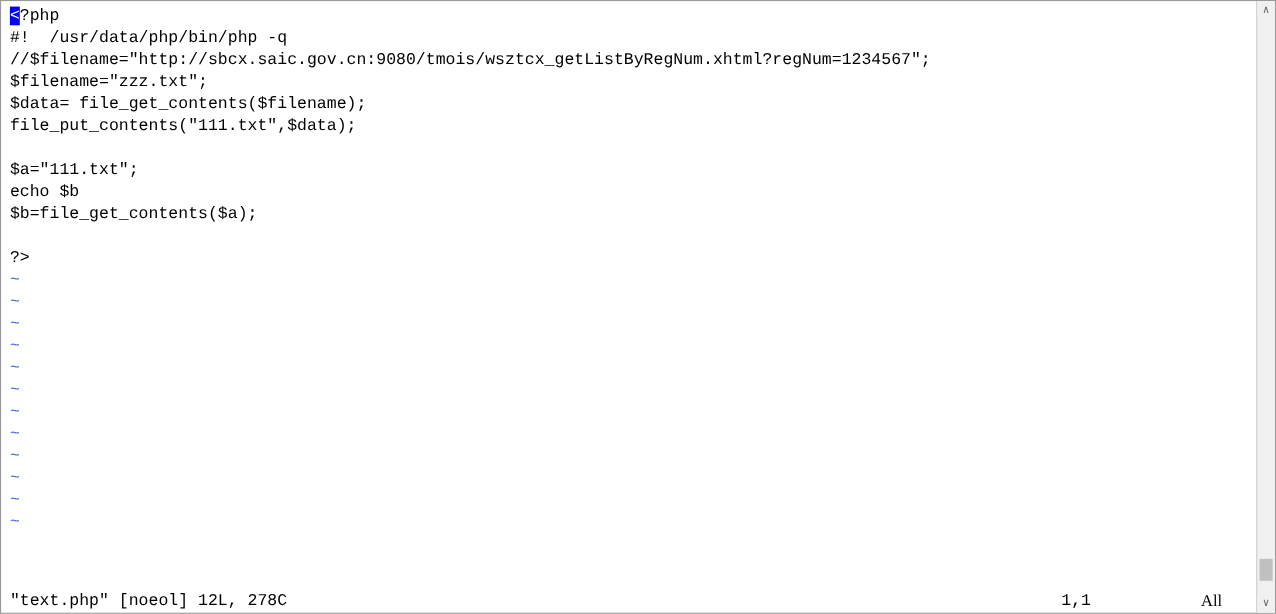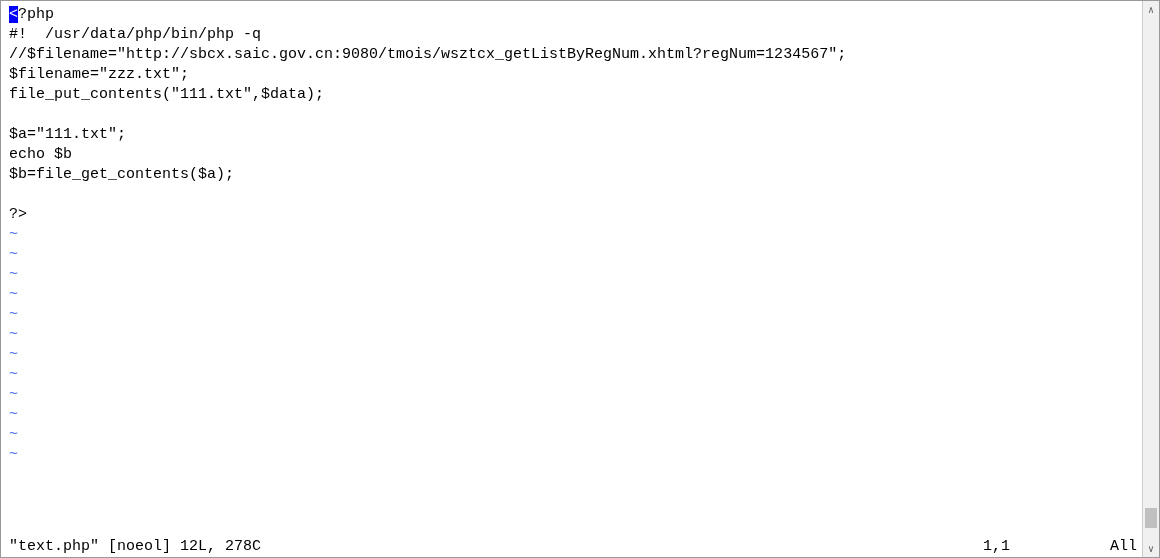--- a/index.html
+++ b/index.html
@@ -56,21 +56,22 @@
     }
     .status-spacer {
       flex: 1;
     }
     .status-pos {
       flex: 0 0 auto;
       padding-right: 100px;
     }
     .status-percent {
       flex: 0 0 auto;
-      padding-right: 22px;
+      padding-right: 48px;
+      font-family: Liberation Serif, serif;
     }
     .scrollbar-track {
       position: absolute;
       right: 0;
       top: 0;
       bottom: 0;
       width: 17px;
       background: #f0f0f0;
       border-left: 1px solid #ccc;
       display: flex;
@@ -101,20 +102,21 @@
   </style>
 </head>
 <body>
 
 <div class="editor-container">
   <div class="editor-content">
     <div class="line"><span class="cursor-char">&lt;</span><span>?php</span></div>
     <div class="line">#!  /usr/data/php/bin/php -q</div>
     <div class="line">//$filename="http://sbcx.saic.gov.cn:9080/tmois/wsztcx_getListByRegNum.xhtml?regNum=1234567";</div>
     <div class="line">$filename="zzz.txt";</div>
+    <div class="line">$data= file_get_contents($filename);</div>
     <div class="line">file_put_contents("111.txt",$data);</div>
     <div class="line"></div>
     <div class="line">$a="111.txt";</div>
     <div class="line">echo $b</div>
     <div class="line">$b=file_get_contents($a);</div>
     <div class="line"></div>
     <div class="line">?&gt;</div>
     <div id="tilde-container">
         <div class="line tilde">~</div>
         <div class="line tilde">~</div>

